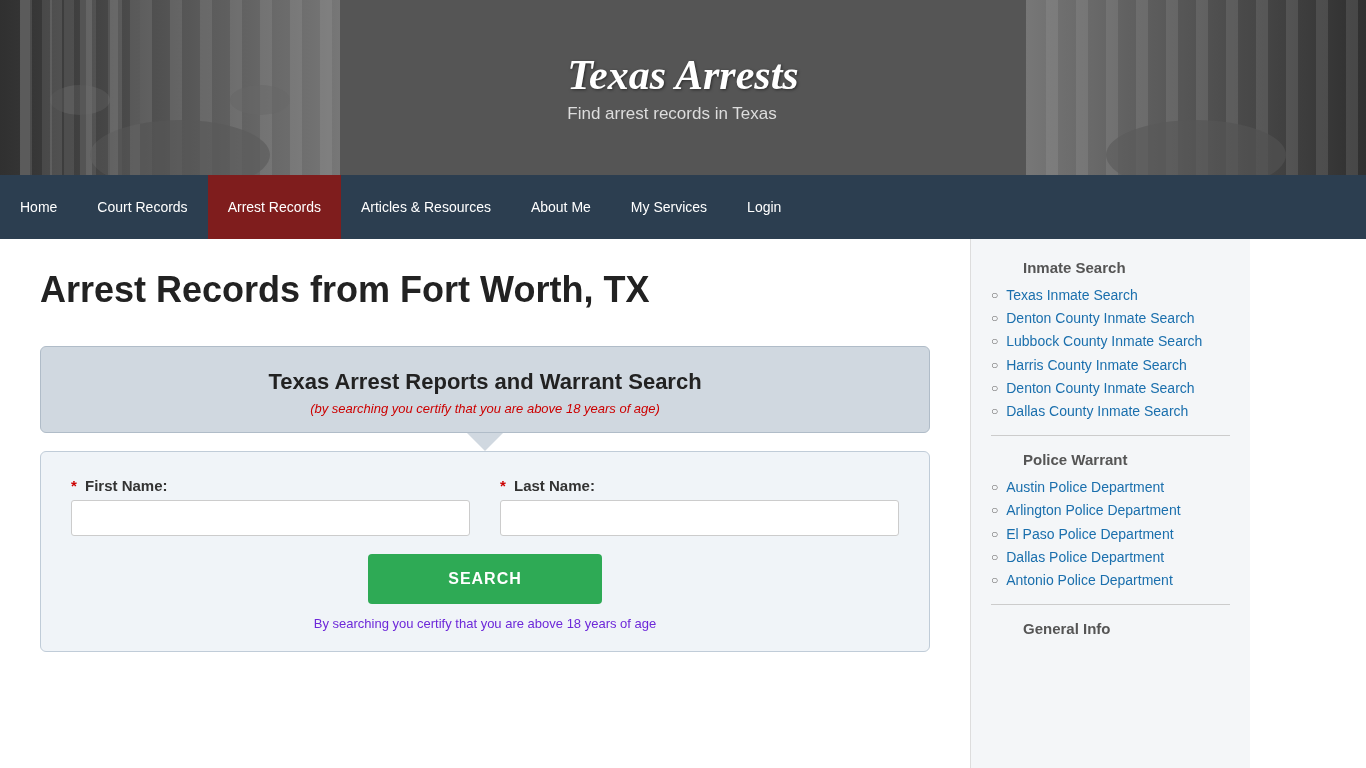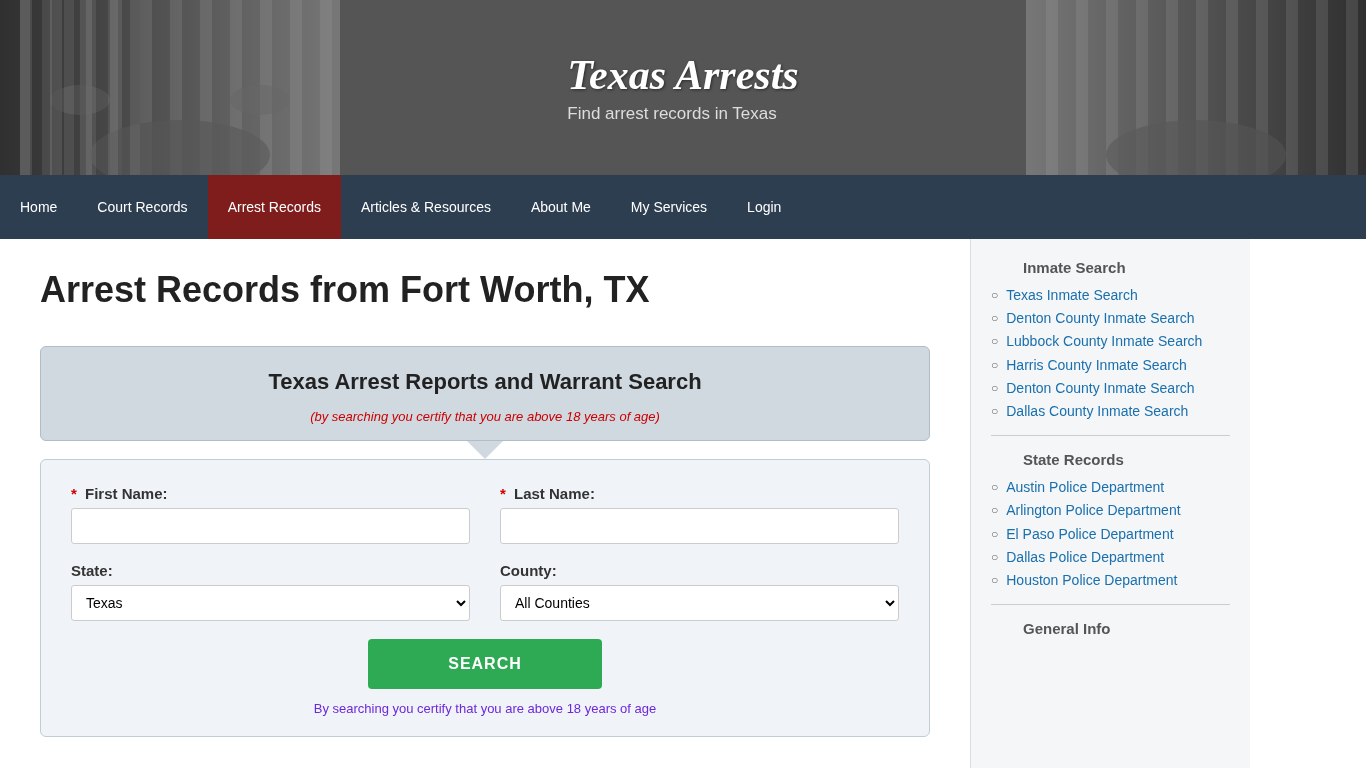--- a/index.html
+++ b/index.html
@@ -86,21 +86,21 @@
       border: 1px solid #b0bcc8;
       border-radius: 6px;
       padding: 22px 20px 16px;
       text-align: center;
       margin-bottom: 0;
     }
     .search-header-box h2 {
       font-size: 22px;
       font-weight: bold;
       color: #222;
-      margin-bottom: 14px;
+      margin-bottom: 6px;
     }
     .search-header-box .age-notice {
       color: #cc0000;
       font-size: 13px;
       font-style: italic;
     }
 
     
     .chevron-down {
       width: 0;
@@ -334,34 +334,20 @@
           <input type="text" style="">
         </div>
         <div class="form-group">
           <label>
             <span class="required">*</span>
             <span>Last Name:</span>
           </label>
           <input type="text" style="">
         </div>
       </div>
-      <div class="form-row">
-        <div class="form-group">
-          <label>State:</label>
-          <select>
-            <option>Texas</option>
-          </select>
-        </div>
-        <div class="form-group">
-          <label>County:</label>
-          <select>
-            <option>All Counties</option>
-          </select>
-        </div>
-      </div>
       <div class="search-btn-row">
         <button class="search-btn">SEARCH</button>
       </div>
       <div class="search-certify">By searching you certify that you are above 18 years of age</div>
     </div>
   </div>
 
   <div class="sidebar">
     <div class="sidebar-section-title">Inmate Search</div>
     <ul>
@@ -380,36 +366,36 @@
       <li>
           <a href="#">Denton County Inmate Search</a>
         </li>
       <li>
           <a href="#">Dallas County Inmate Search</a>
         </li>
     </ul>
 
     <hr class="sidebar-divider">
 
-    <div class="sidebar-section-title">State Records</div>
+    <div class="sidebar-section-title">Police Warrant</div>
     <ul>
       <li>
           <a href="#">Austin Police Department</a>
         </li>
       <li>
           <a href="#">Arlington Police Department</a>
         </li>
       <li>
           <a href="#">El Paso Police Department</a>
         </li>
       <li>
           <a href="#">Dallas Police Department</a>
         </li>
       <li>
-          <a href="#">Houston Police Department</a>
+          <a href="#">Antonio Police Department</a>
         </li>
     </ul>
 
     <hr class="sidebar-divider">
 
     <div class="sidebar-section-title">General Info</div>
   </div>
 </div>
 
 </body></html>

